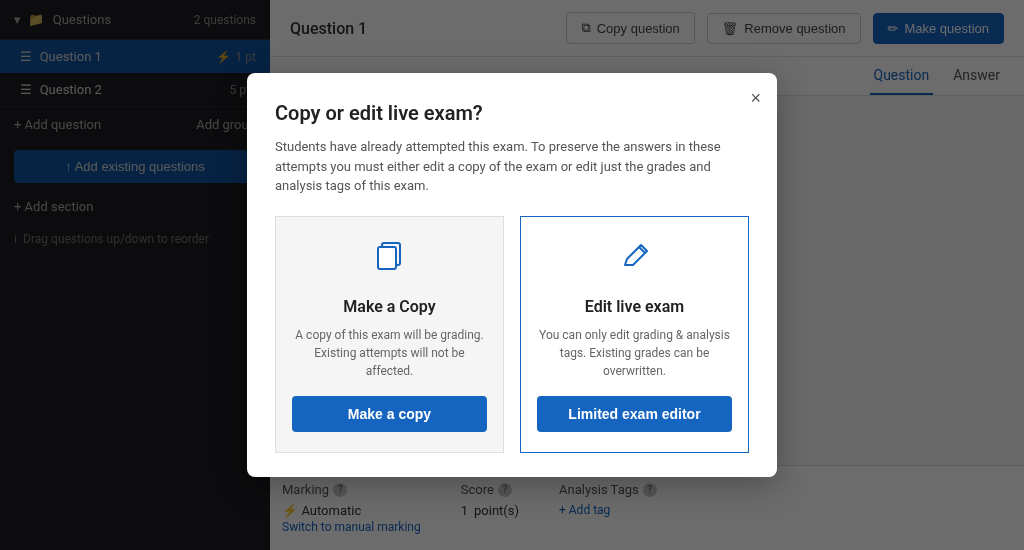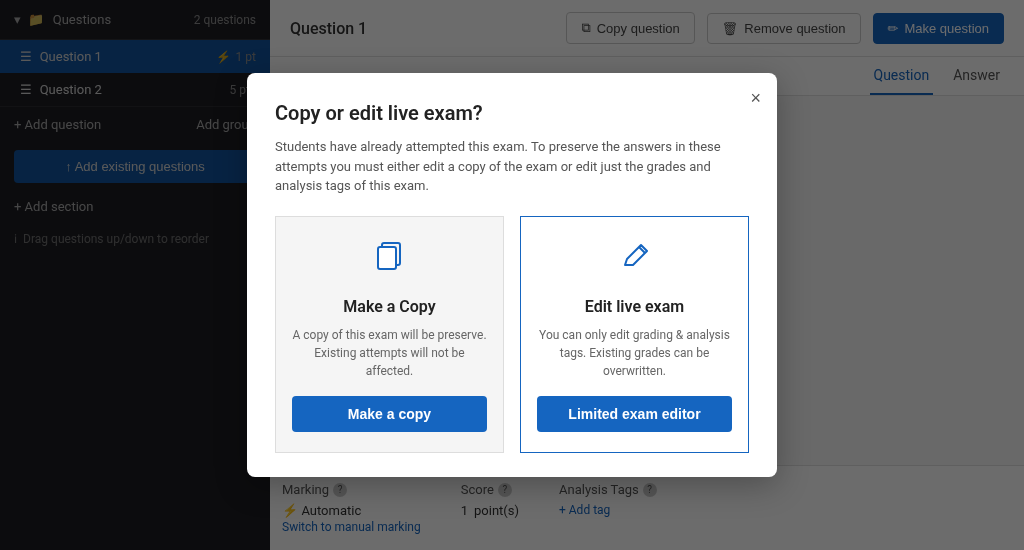--- a/index.html
+++ b/index.html
@@ -469,21 +469,21 @@
     <div class="modal-options">
 
       <div class="modal-option" style="background:#f5f5f5;">
         <div class="modal-option-icon">
           <svg width="40" height="40" viewBox="0 0 40 40" fill="none" xmlns="http://www.w3.org/2000/svg">
             <rect x="12" y="6" width="18" height="22" rx="2" stroke="#1565c0" stroke-width="2" fill="none"></rect>
             <rect x="8" y="10" width="18" height="22" rx="2" stroke="#1565c0" stroke-width="2" fill="white"></rect>
           </svg>
         </div>
         <div class="modal-option-title">Make a Copy</div>
-        <div class="modal-option-desc">A copy of this exam will be preserve. Existing attempts will not be affected.</div>
+        <div class="modal-option-desc">A copy of this exam will be grading. Existing attempts will not be affected.</div>
         <button class="btn-modal-primary">Make a copy</button>
       </div>
 
       <div class="modal-option selected">
         <div class="modal-option-icon">
           <svg width="40" height="40" viewBox="0 0 40 40" fill="none" xmlns="http://www.w3.org/2000/svg">
             <path d="M10 28L12 22L26 8L32 14L18 28L10 28Z" stroke="#1565c0" stroke-width="2" fill="none" stroke-linejoin="round"></path>
             <path d="M24 10L30 16" stroke="#1565c0" stroke-width="2"></path>
           </svg>
         </div>

